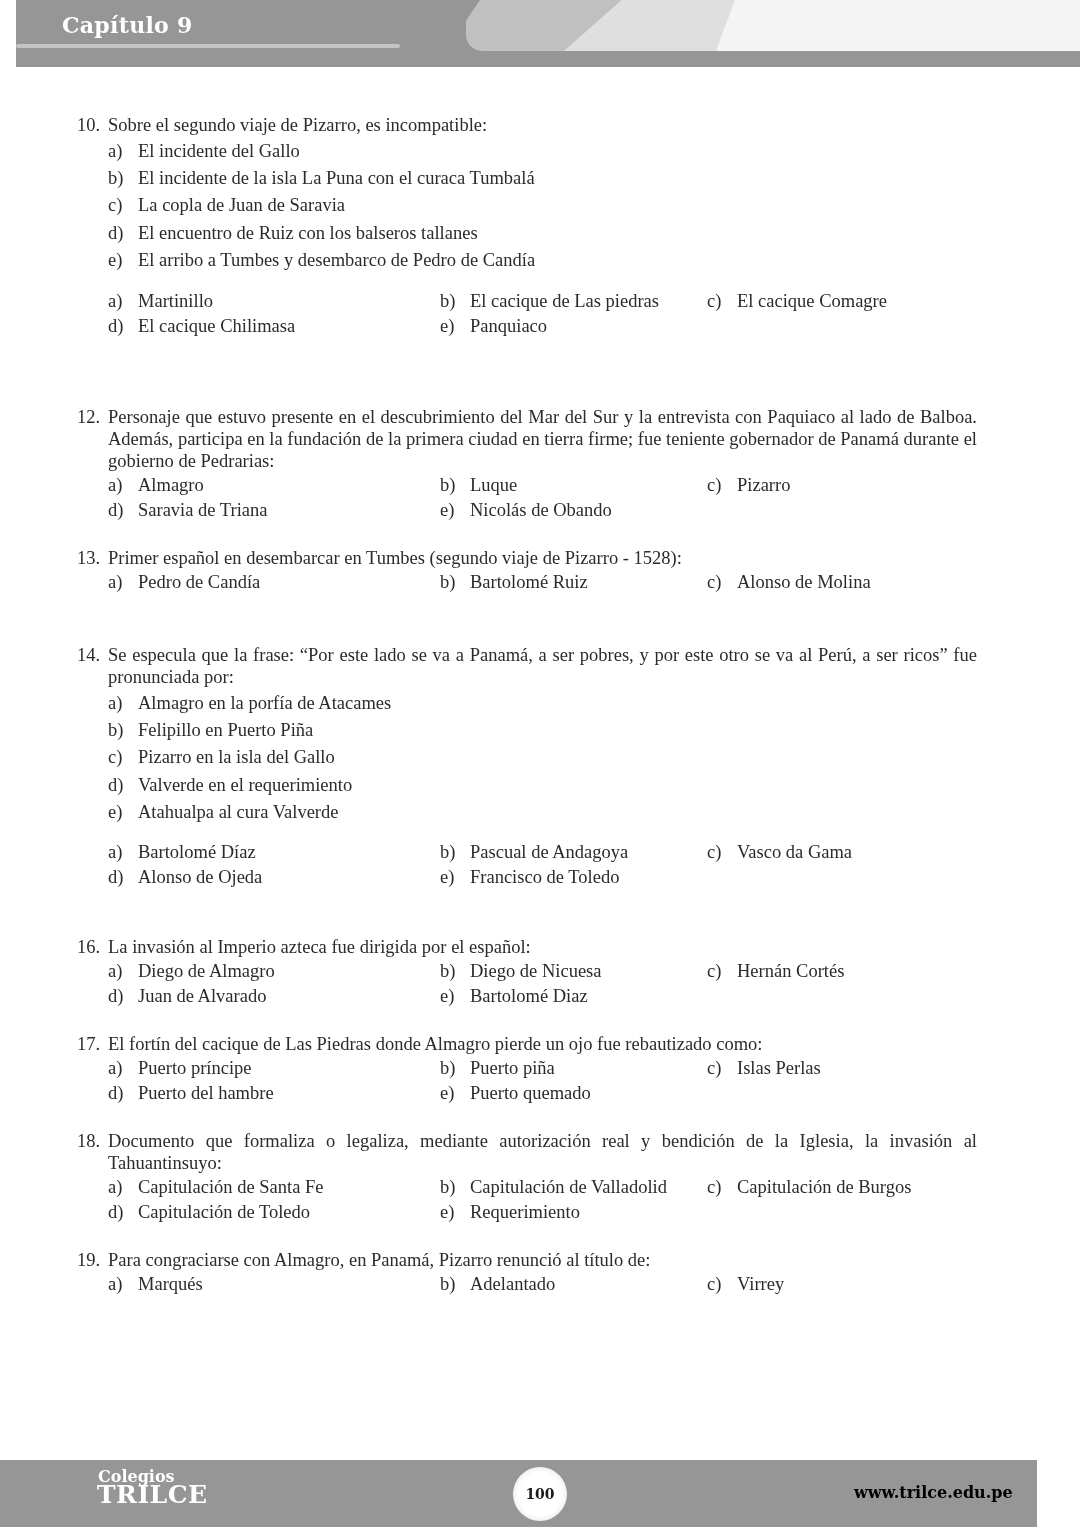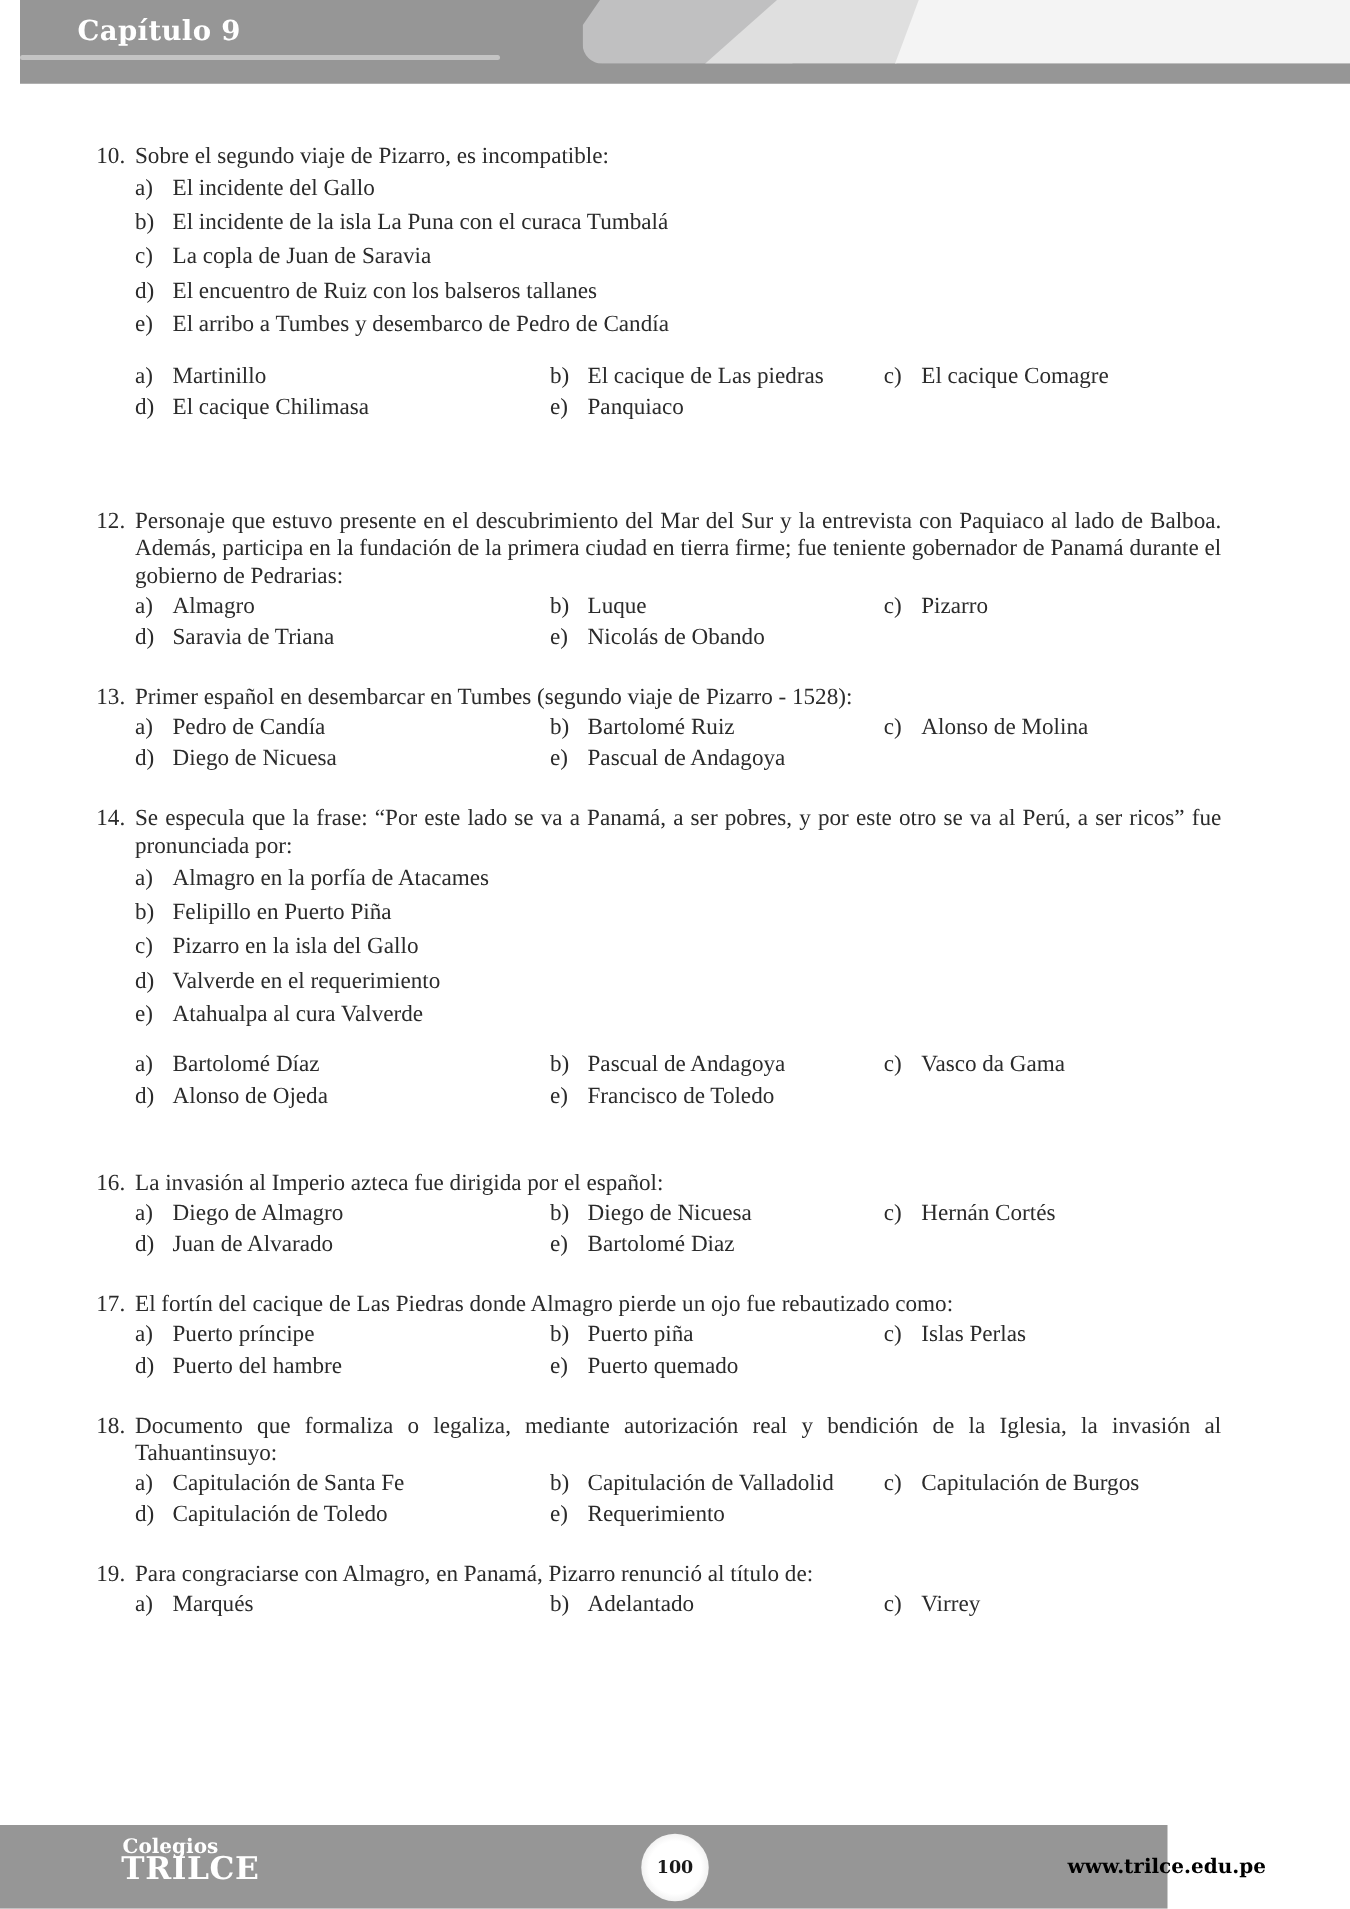--- a/index.html
+++ b/index.html
@@ -52,21 +52,21 @@
     .q-num { position: absolute; left: 0; top: 0; }
     .opts-list .opt { position: relative; padding-left: 61px; height: 27.2px; line-height: 27px; }
     .opts-list .opt .ol { position: absolute; left: 31px; }
     .opts-grid { position: relative; margin-top: 1px; }
     .opts-grid .row { position: relative; height: 25px; line-height: 25px; }
     .opts-grid .opt { position: absolute; top: 0; }
     .opts-grid .opt .ol { display: inline-block; width: 30px; }
     .col1 { left: 31px; } .col2 { left: 331px; margin-left: 32px; } .col3 { left: 630px; }
     
     .footer {
-      position: absolute; left: 0; top: 1460px; width: 934px; height: 67px;
+      position: absolute; left: 0; top: 1460px; width: 1037px; height: 67px;
       background: #969696;
       text-decoration: underline;
     }
     .footer .brand-small {
       position: absolute; left: 98px; top: 7px; color: #fff;
       font-family: "DejaVu Serif", serif; font-weight: bold; font-size: 16px;
     }
     .footer .brand-big {
       position: absolute; left: 97px; top: 20px; color: #fff;
       font-family: "DejaVu Serif", serif; font-weight: bold; font-size: 25px;
@@ -147,24 +147,20 @@
     <div class="q-stem">
       <span class="q-num">13.</span>
       <span>Primer español en desembarcar en Tumbes (segundo viaje de Pizarro - 1528):</span>
     </div>
     <div class="opts-grid">
       <div class="row">
         <div class="opt col1"><span class="ol">a)</span><span>Pedro de Candía</span></div>
         <div class="opt col2"><span class="ol">b)</span><span>Bartolomé Ruiz</span></div>
         <div class="opt col3"><span class="ol">c)</span><span>Alonso de Molina</span></div>
       </div>
-      <div class="row">
-        <div class="opt col1"><span class="ol">d)</span><span>Diego de Nicuesa</span></div>
-        <div class="opt col2"><span class="ol">e)</span><span>Pascual de Andagoya</span></div>
-      </div>
     </div>
   </div>
 
   <div class="question" style="top:530px">
     <div class="q-stem">
       <span class="q-num">14.</span>
       <span>Se especula que la frase: “Por este lado se va a Panamá, a ser pobres, y por este otro se va al Perú, a ser ricos” fue pronunciada por:</span>
     </div>
     <div class="opts-list" style="margin-top:2px">
       <div class="opt"><span class="ol">a)</span><span>Almagro en la porfía de Atacames</span></div>

